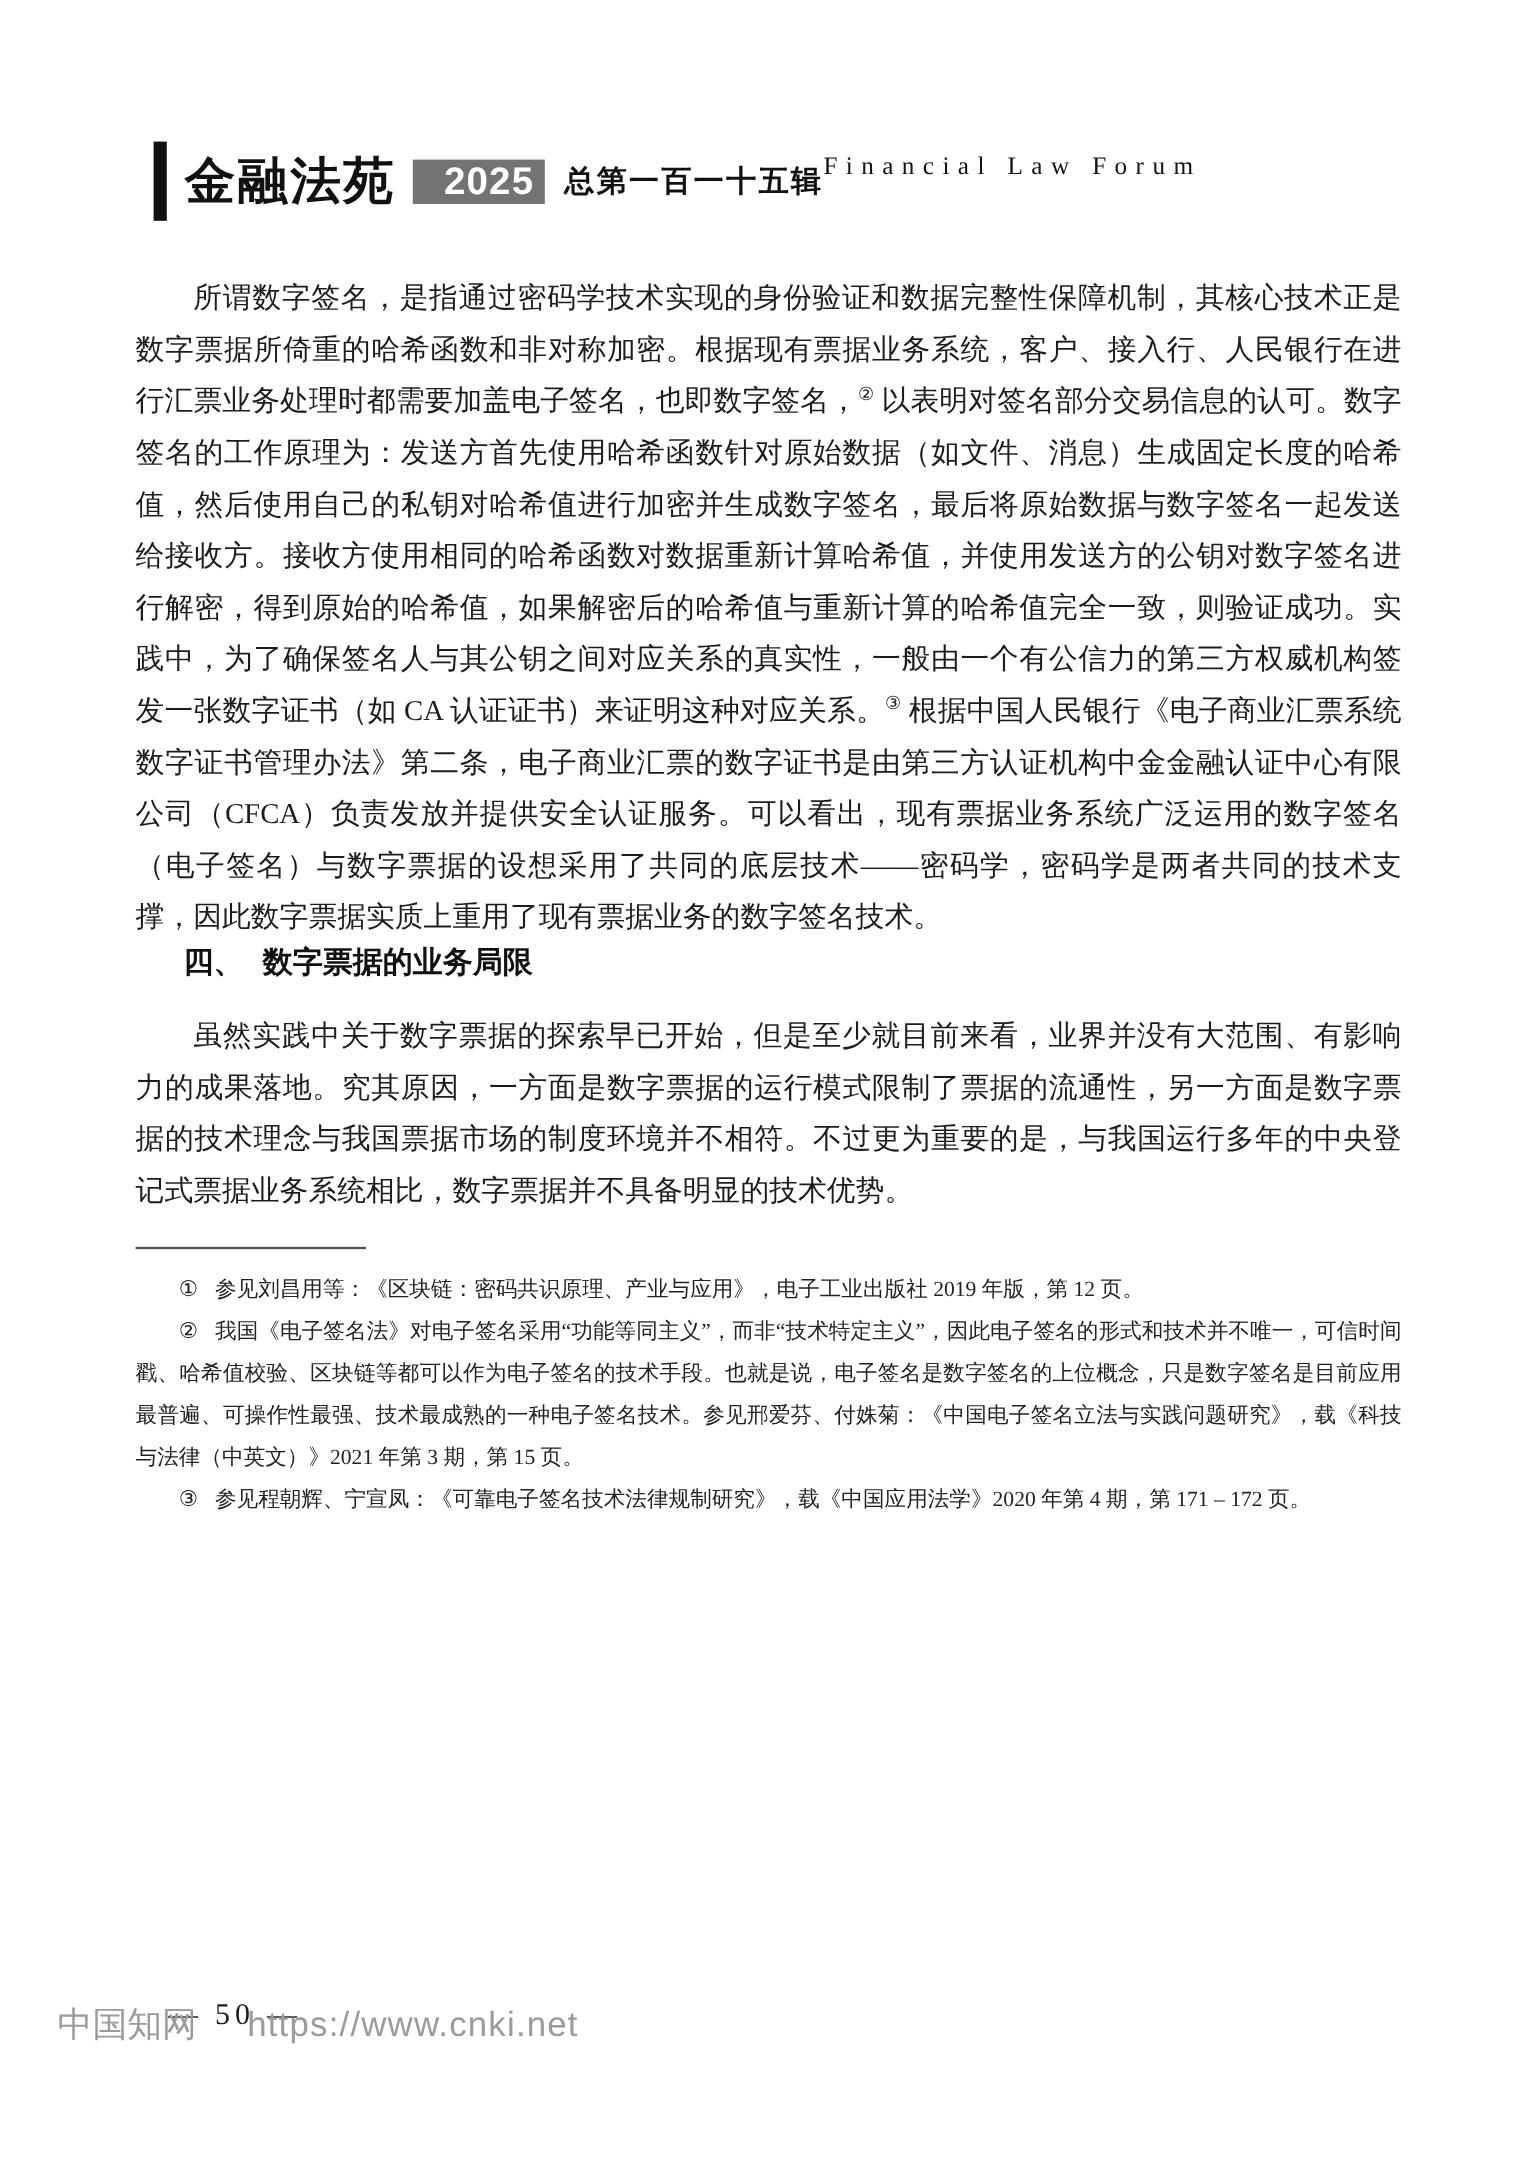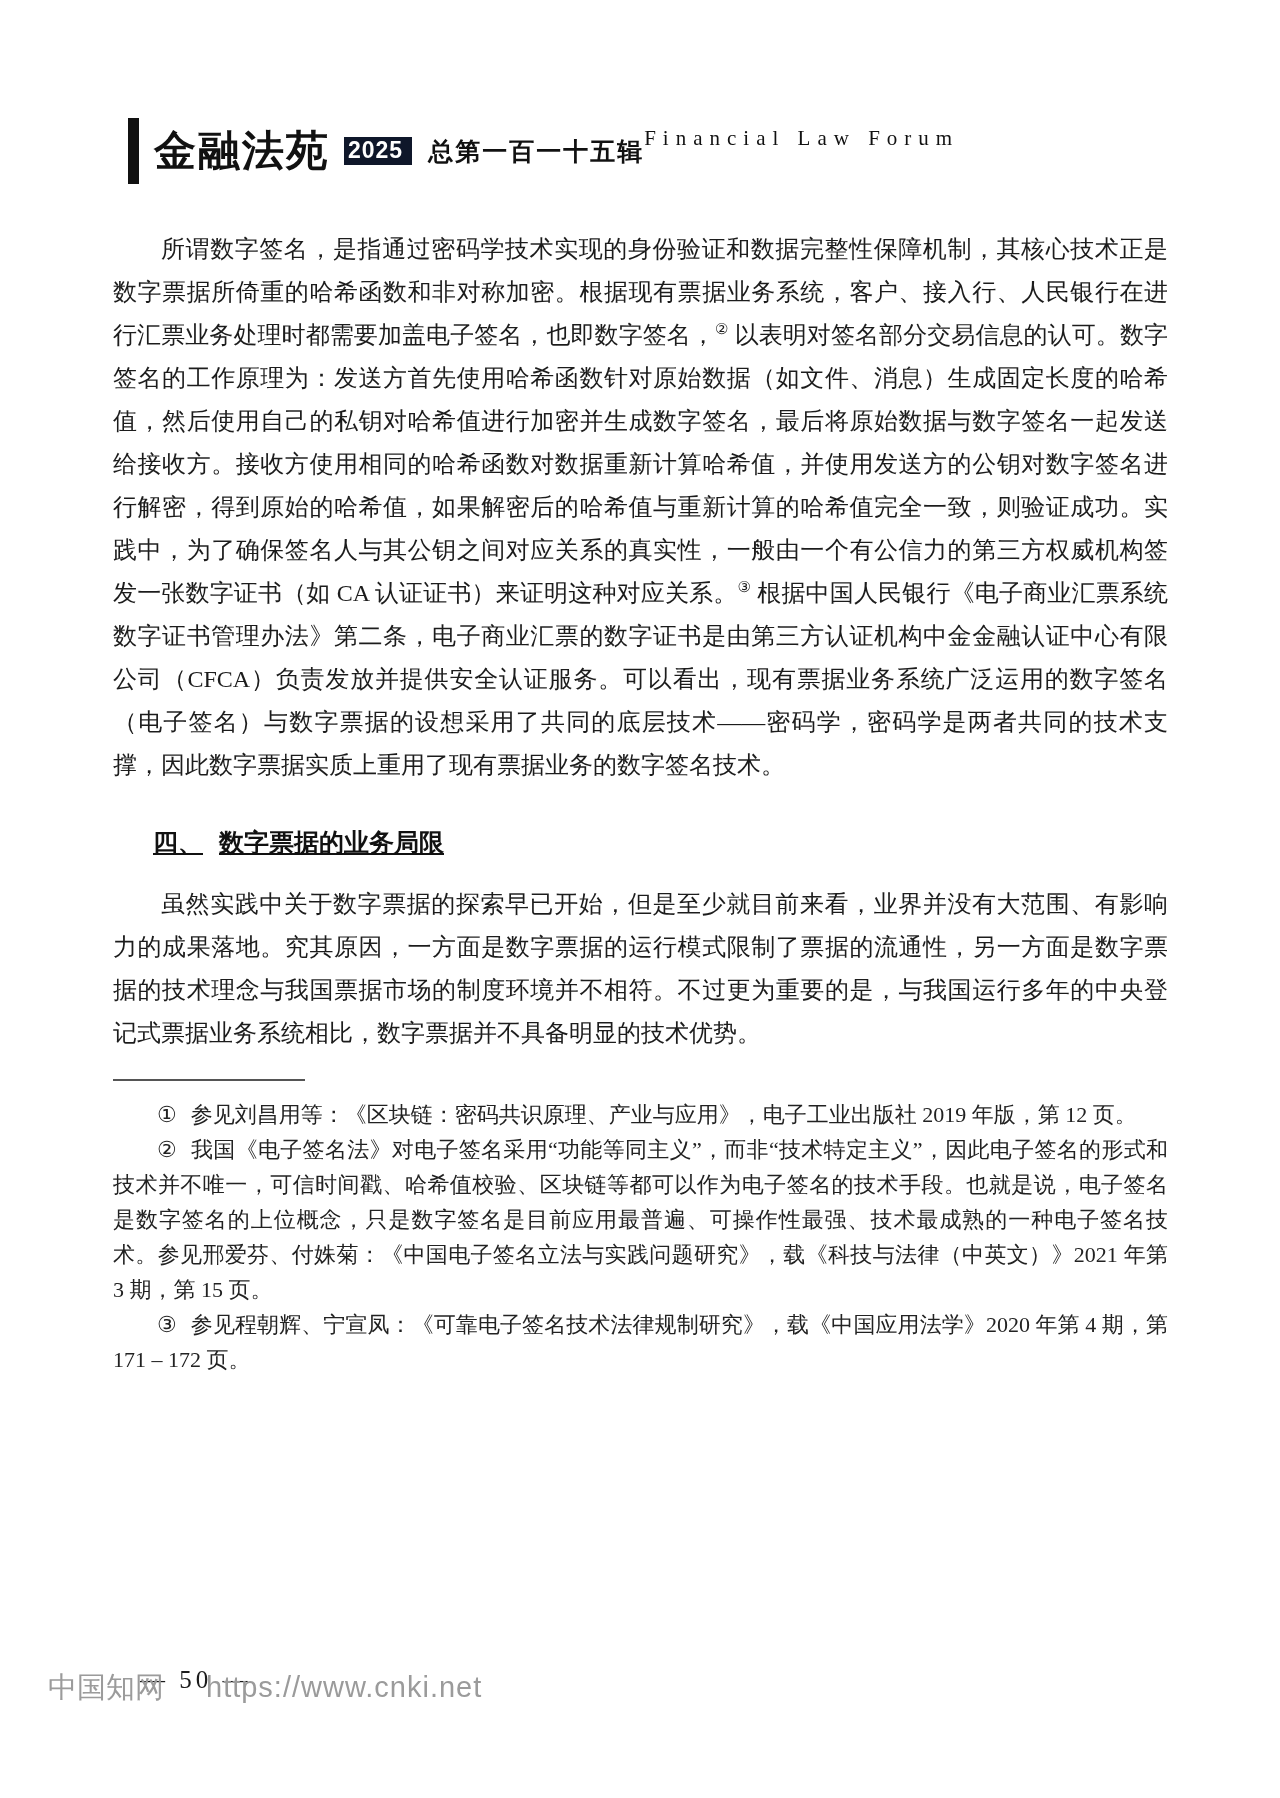--- a/index.html
+++ b/index.html
@@ -35,24 +35,24 @@
   .journal-title {
     font-family: "Liberation Sans", "DejaVu Sans", sans-serif;
     font-weight: 700;
     font-size: 42px;
     letter-spacing: 2px;
     color: #111111;
   }
   .year-badge {
     font-family: "Liberation Sans", "DejaVu Sans", sans-serif;
     font-weight: 700;
-    font-size: 23px;
-    background: #0f172a;
+    font-size: 32px;
+    background: #737373;
     color: #ffffff;
-    padding: 2px 9px 3px 4px;
+    padding: 2px 9px 3px 26px;
     margin-left: 14px;
     letter-spacing: 1px;
   }
   .volume-label {
     font-family: "Liberation Sans", "DejaVu Sans", sans-serif;
     font-weight: 700;
     font-size: 25px;
     margin-left: 16px;
     color: #111111;
     letter-spacing: 2px;
@@ -74,41 +74,39 @@
     text-indent: 2em;
     color: #1c1c1c;
   }
   .body-p.no-indent { text-indent: 0; }
   .fnref {
     vertical-align: super;
     font-size: 15px;
     line-height: 0;
   }
   .section-heading {
-    margin-top: 40px;
     margin-bottom: 26px;
     margin-left: 40px;
     font-family: "Liberation Sans", "DejaVu Sans", sans-serif;
     font-weight: 700;
     font-size: 25px;
     color: #111111;
     line-height: 1.2;
-    text-decoration: underline;
   }
   .section-heading .heading-title { margin-left: 16px; }
 
   
   .footnotes { margin-top: 24px; }
   .fn-divider {
     width: 192px;
     border-top: 2px solid #555555;
     margin-bottom: 16px;
   }
   .fn {
-    font-size: 22px;
+    font-size: 18px;
     line-height: 35px;
     text-align: justify;
     text-indent: 2em;
     color: #222222;
   }
   .fn .fn-marker { margin-right: 14px; }
 
   
   .page-number {
     position: absolute;

